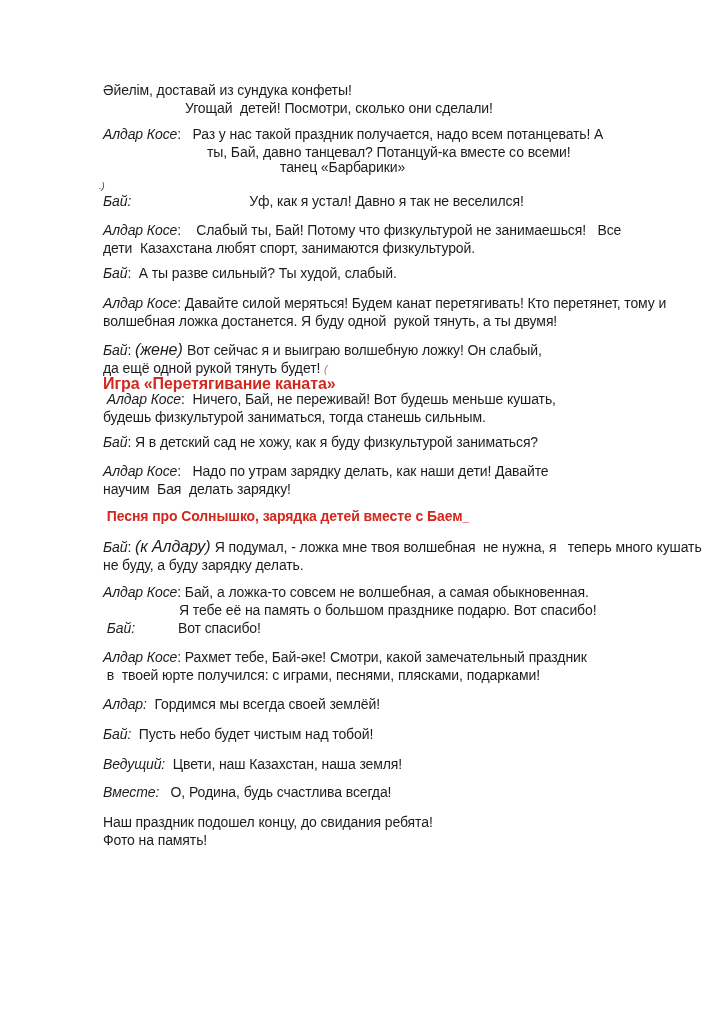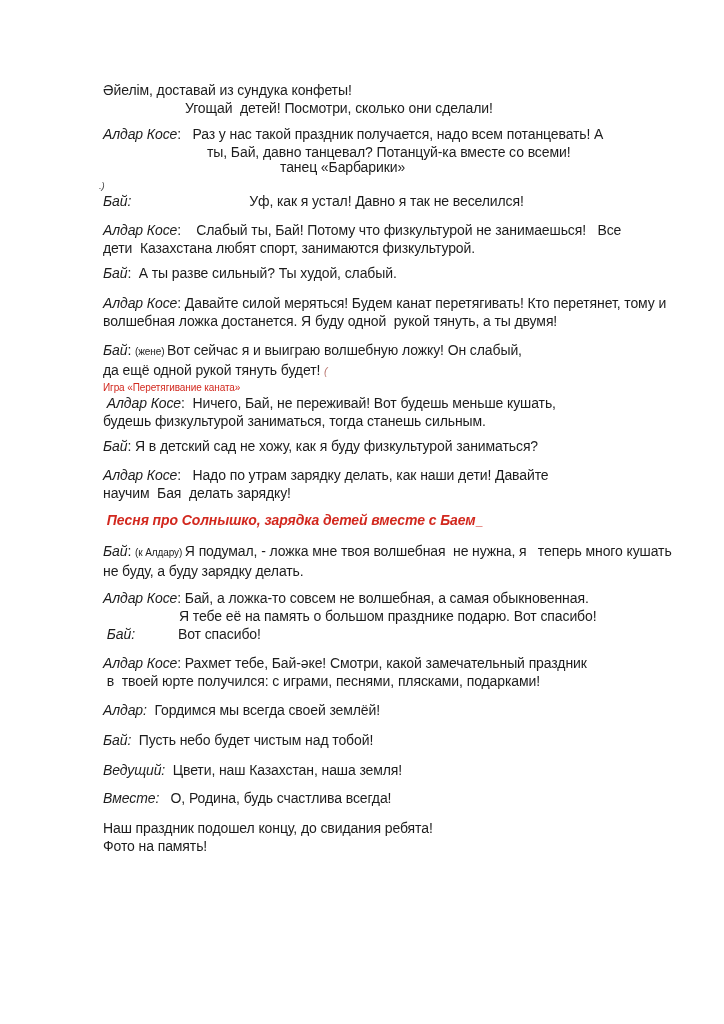--- a/index.html
+++ b/index.html
@@ -22,23 +22,23 @@
     font-size: 14px;
     line-height: 18px;
     letter-spacing: -0.1px;
     white-space: pre;
   }
   .line { min-height: 18px; }
   .line.sm { line-height: 12px; min-height: 12px; }
   .r-n  { }
   .r-sp { font-weight: normal; font-style: italic; }
   .r-b  { font-weight: normal; }
-  .r-si { font-size: 10px; }
-  .r-rn { color: var(--red); font-weight: normal; font-size: 10px; }
-  .r-rh { color: var(--red); font-weight: bold; font-style: italic; }
+  .r-si { font-size: 16px; font-style: italic; }
+  .r-rn { color: var(--red); font-weight: bold; font-size: 16px; }
+  .r-rh { color: var(--red); font-weight: bold; }
   .r-ru { color: var(--red); font-weight: bold; font-size: 12px; }
   .r-rp { color: #bb7b75; font-size: 10.5px; font-style: italic; }
   .r-dim{ color: #4a4a4a; font-size: 9.5px; font-style: italic; }
   .r-gap{ display: inline-block; }
 </style>
 </head>
 <body>
 
 <div class="page">
   <div class="doc" id="doc"><div class="line"><span class="r-n">Әйелім, доставай из сундука конфеты!</span></div><div class="line" style="margin-left: 82px;"><span class="r-n">Угощай  детей! Посмотри, сколько они сделали!</span></div><div class="line" style="margin-top: 8px;"><span class="r-sp">Алдар Косе</span><span class="r-n">:   Раз у нас такой праздник получается, надо всем потанцевать! А</span></div><div class="line" style="margin-left: 104px;"><span class="r-n">ты, Бай, давно танцевал? Потанцуй-ка вместе со всеми!</span></div><div class="line" style="margin-top: -3px; margin-left: 177px;"><span class="r-b">танец «Барбарики»</span></div><div class="line sm" style="margin-top: 2px; margin-left: -4px;"><span class="r-dim">.)</span></div><div class="line"><span class="r-sp">Бай:</span><span class="r-gap" style="width: 118px;"></span><span class="r-n">Уф, как я устал! Давно я так не веселился!</span></div><div class="line" style="margin-top: 11px;"><span class="r-sp">Алдар Косе</span><span class="r-n">:    Слабый ты, Бай! Потому что физкультурой не занимаешься!   Все</span></div><div class="line"><span class="r-n">дети  Казахстана любят спорт, занимаются физкультурой.</span></div><div class="line" style="margin-top: 7px;"><span class="r-sp">Бай</span><span class="r-n">:  А ты разве сильный? Ты худой, слабый.</span></div><div class="line" style="margin-top: 12px;"><span class="r-sp">Алдар Косе</span><span class="r-n">: Давайте силой меряться! Будем канат перетягивать! Кто перетянет, тому и</span></div><div class="line"><span class="r-n">волшебная ложка достанется. Я буду одной  рукой тянуть, а ты двумя!</span></div><div class="line" style="margin-top: 11px;"><span class="r-sp">Бай</span><span class="r-n">: </span><span class="r-si">(жене) </span><span class="r-n">Вот сейчас я и выиграю волшебную ложку! Он слабый,</span></div><div class="line"><span class="r-n">да ещё одной рукой тянуть будет! </span><span class="r-rp">(</span></div><div class="line sm"><span class="r-rn">Игра «Перетягивание каната»</span></div><div class="line"><span class="r-n"> </span><span class="r-sp">Алдар Косе</span><span class="r-n">:  Ничего, Бай, не переживай! Вот будешь меньше кушать,</span></div><div class="line"><span class="r-n">будешь физкультурой заниматься, тогда станешь сильным.</span></div><div class="line" style="margin-top: 7px;"><span class="r-sp">Бай</span><span class="r-n">: Я в детский сад не хожу, как я буду физкультурой заниматься?</span></div><div class="line" style="margin-top: 11px;"><span class="r-sp">Алдар Косе</span><span class="r-n">:   Надо по утрам зарядку делать, как наши дети! Давайте</span></div><div class="line"><span class="r-n">научим  Бая  делать зарядку!</span></div><div class="line" style="margin-top: 9px;"><span class="r-rh"> Песня про Солнышко, зарядка детей вместе с Баем</span><span class="r-ru">_</span></div><div class="line" style="margin-top: 12px;"><span class="r-sp">Бай</span><span class="r-n">: </span><span class="r-si">(к Алдару) </span><span class="r-n">Я подумал, - ложка мне твоя волшебная  не нужна, я   теперь много кушать</span></div><div class="line"><span class="r-n">не буду, а буду зарядку делать.</span></div><div class="line" style="margin-top: 9px;"><span class="r-sp">Алдар Косе</span><span class="r-n">: Бай, а ложка-то совсем не волшебная, а самая обыкновенная.</span></div><div class="line" style="margin-left: 76px;"><span class="r-n">Я тебе её на память о большом празднике подарю. Вот спасибо!</span></div><div class="line"><span class="r-n"> </span><span class="r-sp">Бай:</span><span class="r-gap" style="width: 43px;"></span><span class="r-n">Вот спасибо!</span></div><div class="line" style="margin-top: 11px;"><span class="r-sp">Алдар Косе</span><span class="r-n">: Рахмет тебе, Бай-әке! Смотри, какой замечательный праздник</span></div><div class="line"><span class="r-n"> в  твоей юрте получился: с играми, песнями, плясками, подарками!</span></div><div class="line" style="margin-top: 11px;"><span class="r-sp">Алдар:</span><span class="r-n">  Гордимся мы всегда своей землёй!</span></div><div class="line" style="margin-top: 12px;"><span class="r-sp">Бай:</span><span class="r-n">  Пусть небо будет чистым над тобой!</span></div><div class="line" style="margin-top: 12px;"><span class="r-sp">Ведущий:</span><span class="r-n">  Цвети, наш Казахстан, наша земля!</span></div><div class="line" style="margin-top: 10px;"><span class="r-sp">Вместе:</span><span class="r-n">   О, Родина, будь счастлива всегда!</span></div><div class="line" style="margin-top: 12px;"><span class="r-n">Наш праздник подошел концу, до свидания ребята!</span></div><div class="line"><span class="r-n">Фото на память!</span></div></div>

